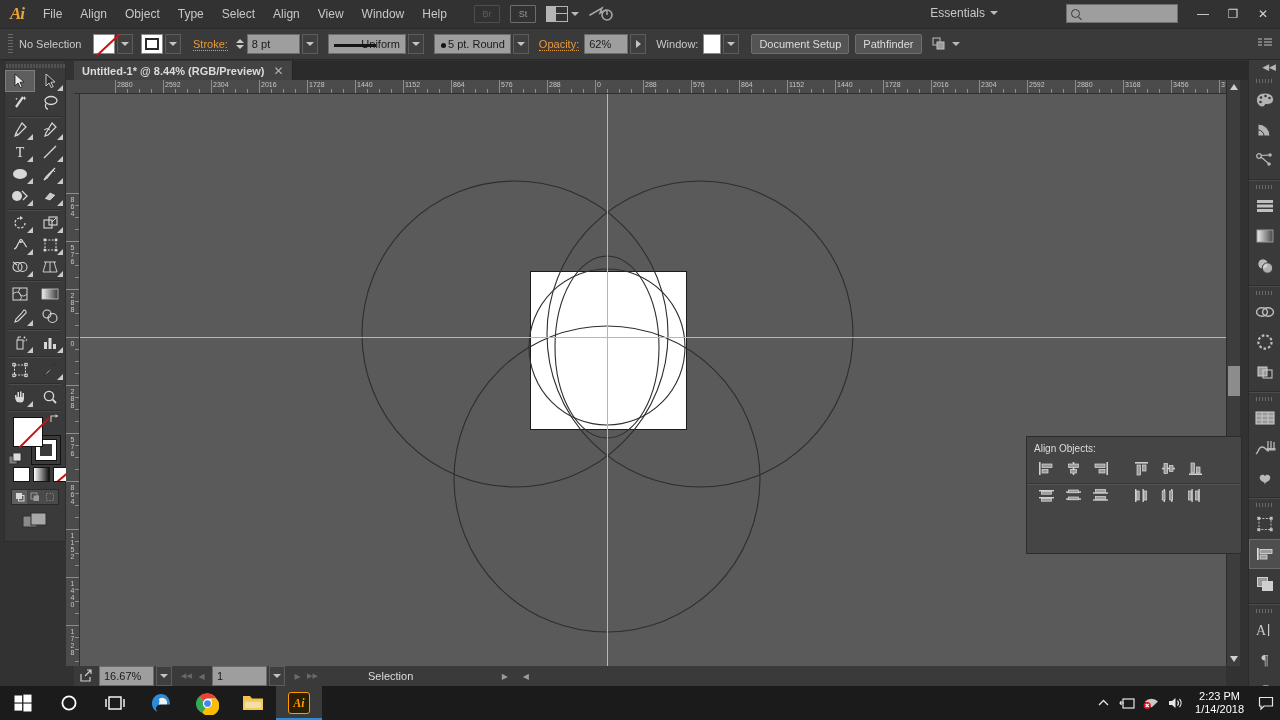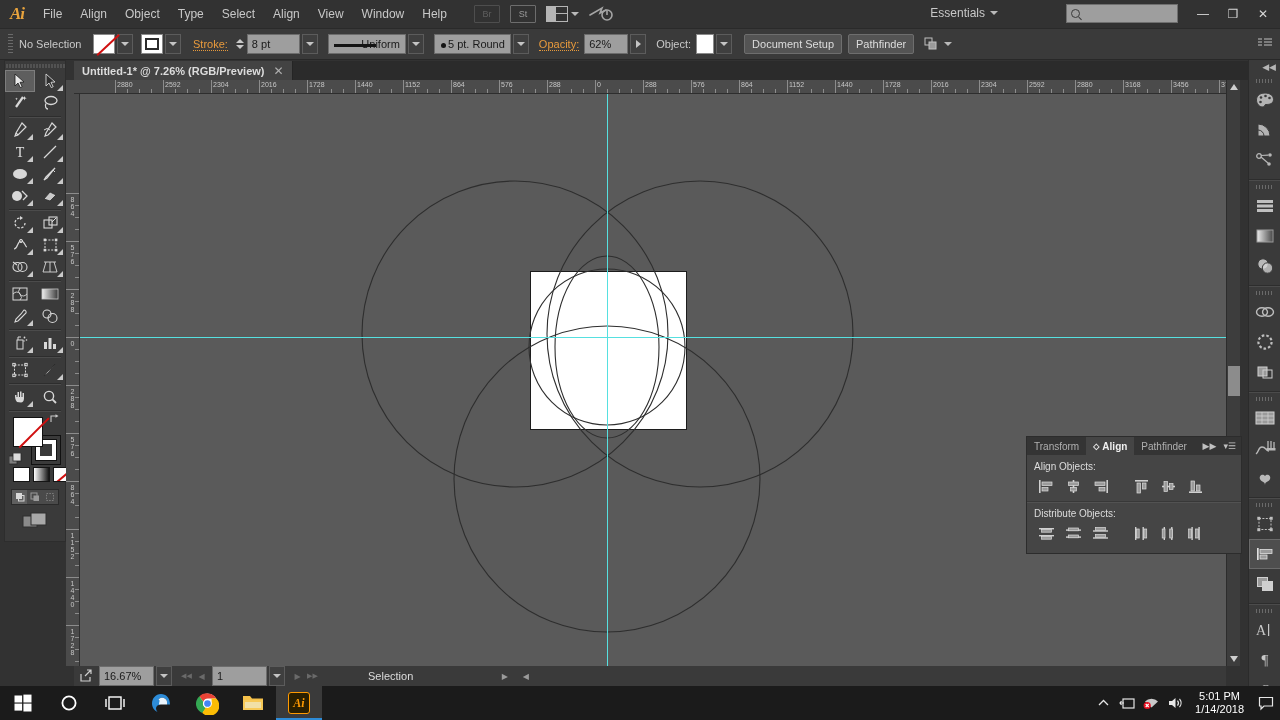--- a/index.html
+++ b/index.html
@@ -287,21 +287,21 @@
 
   <div style="width:10px;"></div>
   <div class="cb-label orange">Opacity:</div>
   <div style="width:5px;"></div>
   <div class="field" style="width:44px;">62%</div>
   <div class="dd">
     <span style="width:0;height:0;border-top:4px solid transparent;border-bottom:4px solid transparent;border-left:5px solid #c4c4c4;"></span>
   </div>
 
   <div style="width:10px;"></div>
-  <div class="cb-label">Object:</div>
+  <div class="cb-label">Window:</div>
   <div style="width:5px;"></div>
   <div class="swatch-box" style="width:18px;"></div>
   <div class="dd">
       <span class="caret"></span>
     </div>
 
   <div style="width:12px;"></div>
   <div class="cbtn">Document Setup</div>
   <div style="width:6px;"></div>
   <div class="cbtn">Pathfinder</div>
@@ -316,21 +316,21 @@
   <div style="position:absolute;right:8px;">
     <svg width="14" height="12" viewBox="0 0 14 12">
       <path d="M0 2h4M0 5h4M0 8h4" stroke="#c0c0c0" stroke-width="1"></path>
       <path d="M6 2h8M6 5h8M6 8h8" stroke="#c0c0c0" stroke-width="1.2"></path>
     </svg>
   </div>
 </div>
 
 <div id="tabbar">
   <div id="doctab">
-    <span class="t">Untitled-1* @ 7.26% (RGB/Preview)</span>
+    <span class="t">Untitled-1* @ 8.44% (RGB/Preview)</span>
     <span class="x">✕</span>
   </div>
 </div>
 
 <div id="toolbar">
   <div class="tgrip"></div>
 
   <div class="tool-grid">
     <div class="tool active">
       <svg width="14" height="16" viewBox="0 0 14 16">
@@ -867,31 +867,20 @@
   <div class="navbtn dim" style="font-size:7px;">▶▶</div>
   <div style="width:48px;"></div>
   <div id="statustext">Selection</div>
   <div style="width:84px;"></div>
   <div class="navbtn" style="font-size:8px;">▶</div>
   <div style="width:6px;"></div>
   <div class="navbtn" style="font-size:8px;">◀</div>
 </div>
 
 <div id="alignpanel">
-  <div id="aligntabs">
-    <div class="ptab">Transform</div>
-    <div class="ptab on">
-      <span style="font-size:8px;margin-right:3px;">◇</span>
-      <span>Align</span>
-    </div>
-    <div class="ptab">Pathfinder</div>
-    <div class="spacer"></div>
-    <div class="fwd">▶▶</div>
-    <div class="mnu">▾☰</div>
-  </div>
 
   <div class="sectitle">Align Objects:</div>
   <div class="alignrow">
     <div class="ab">
       <svg width="17" height="15" viewBox="0 0 17 15">
           <rect x="1" y="1" width="1.6" height="13" fill="#d0d0d0"></rect>
           <rect x="4" y="3" width="10" height="3.6" fill="#9a9a9a" stroke="#dcdcdc" stroke-width=".7"></rect>
           <rect x="4" y="8.4" width="6" height="3.6" fill="#9a9a9a" stroke="#dcdcdc" stroke-width=".7"></rect>
         </svg>
     </div>
@@ -927,21 +916,20 @@
     <div class="ab">
       <svg width="17" height="15" viewBox="0 0 17 15">
           <rect x="2" y="12.4" width="13" height="1.6" fill="#d0d0d0"></rect>
           <rect x="4" y="2" width="3.6" height="10" fill="#9a9a9a" stroke="#dcdcdc" stroke-width=".7"></rect>
           <rect x="9.4" y="6" width="3.6" height="6" fill="#9a9a9a" stroke="#dcdcdc" stroke-width=".7"></rect>
         </svg>
     </div>
   </div>
 
   <div class="psep"></div>
-  <div class="sectitle">Distribute Objects:</div>
   <div class="alignrow">
     <div class="ab">
       <svg width="19" height="15" viewBox="0 0 19 15">
           <rect x="2" y="2" width="15" height="1.4" fill="#d0d0d0"></rect>
           <rect x="4.5" y="3.4" width="10" height="2.8" fill="#9a9a9a" stroke="#dcdcdc" stroke-width=".7"></rect>
           <rect x="2" y="9" width="15" height="1.4" fill="#d0d0d0"></rect>
           <rect x="4.5" y="10.4" width="10" height="2.8" fill="#9a9a9a" stroke="#dcdcdc" stroke-width=".7"></rect>
         </svg>
     </div>
     <div class="ab">
@@ -1218,21 +1206,21 @@
       </svg>
     </div>
     <div class="tri2">
       <svg width="16" height="14" viewBox="0 0 16 14">
           <path d="M2 5 H5 L8.5 2 V12 L5 9 H2 Z" fill="#e6e6e6"></path>
           <path d="M10.5 4.5 A4 4 0 0 1 10.5 9.5" fill="none" stroke="#e6e6e6" stroke-width="1.2"></path>
           <path d="M12.5 2.8 A6.5 6.5 0 0 1 12.5 11.2" fill="none" stroke="#e6e6e6" stroke-width="1.2"></path>
         </svg>
     </div>
     <div id="clock">
-      <div>5:01 PM</div>
+      <div>2:23 PM</div>
       <div>1/14/2018</div>
     </div>
     <div id="notif">
       <svg width="16" height="15" viewBox="0 0 16 15">
         <path d="M1.5 1.5 H14.5 V10 H6 L3 13 V10 H1.5 Z" fill="none" stroke="#e6e6e6" stroke-width="1.2"></path>
       </svg>
     </div>
   </div>
 </div>
 

